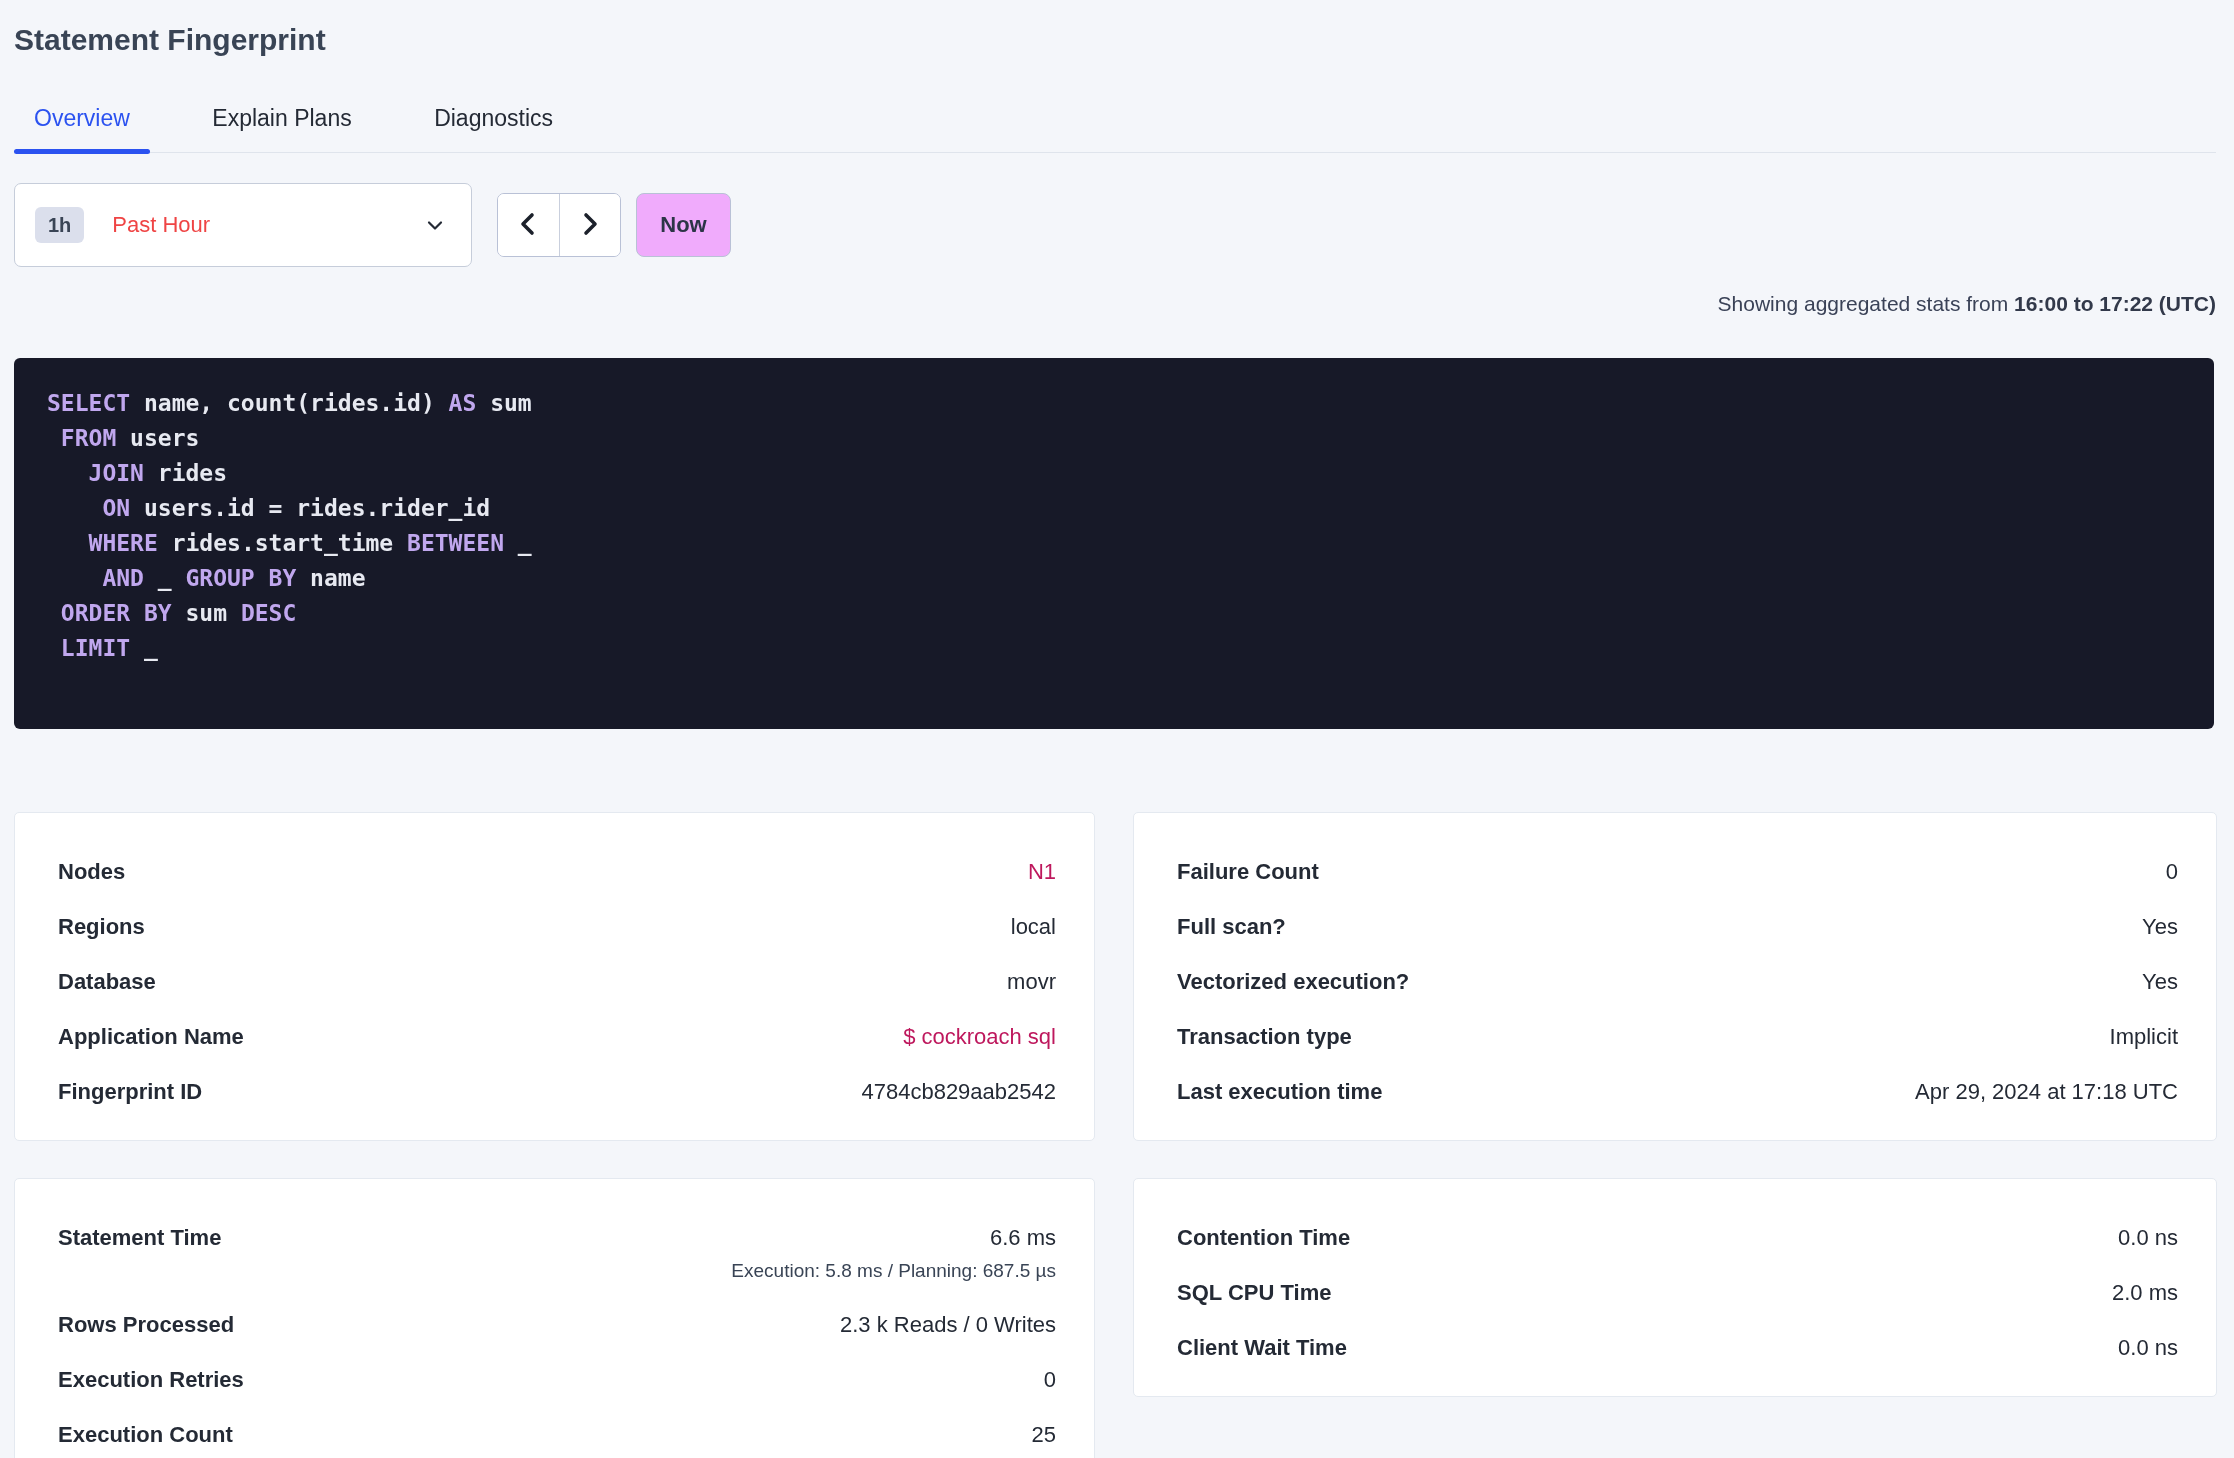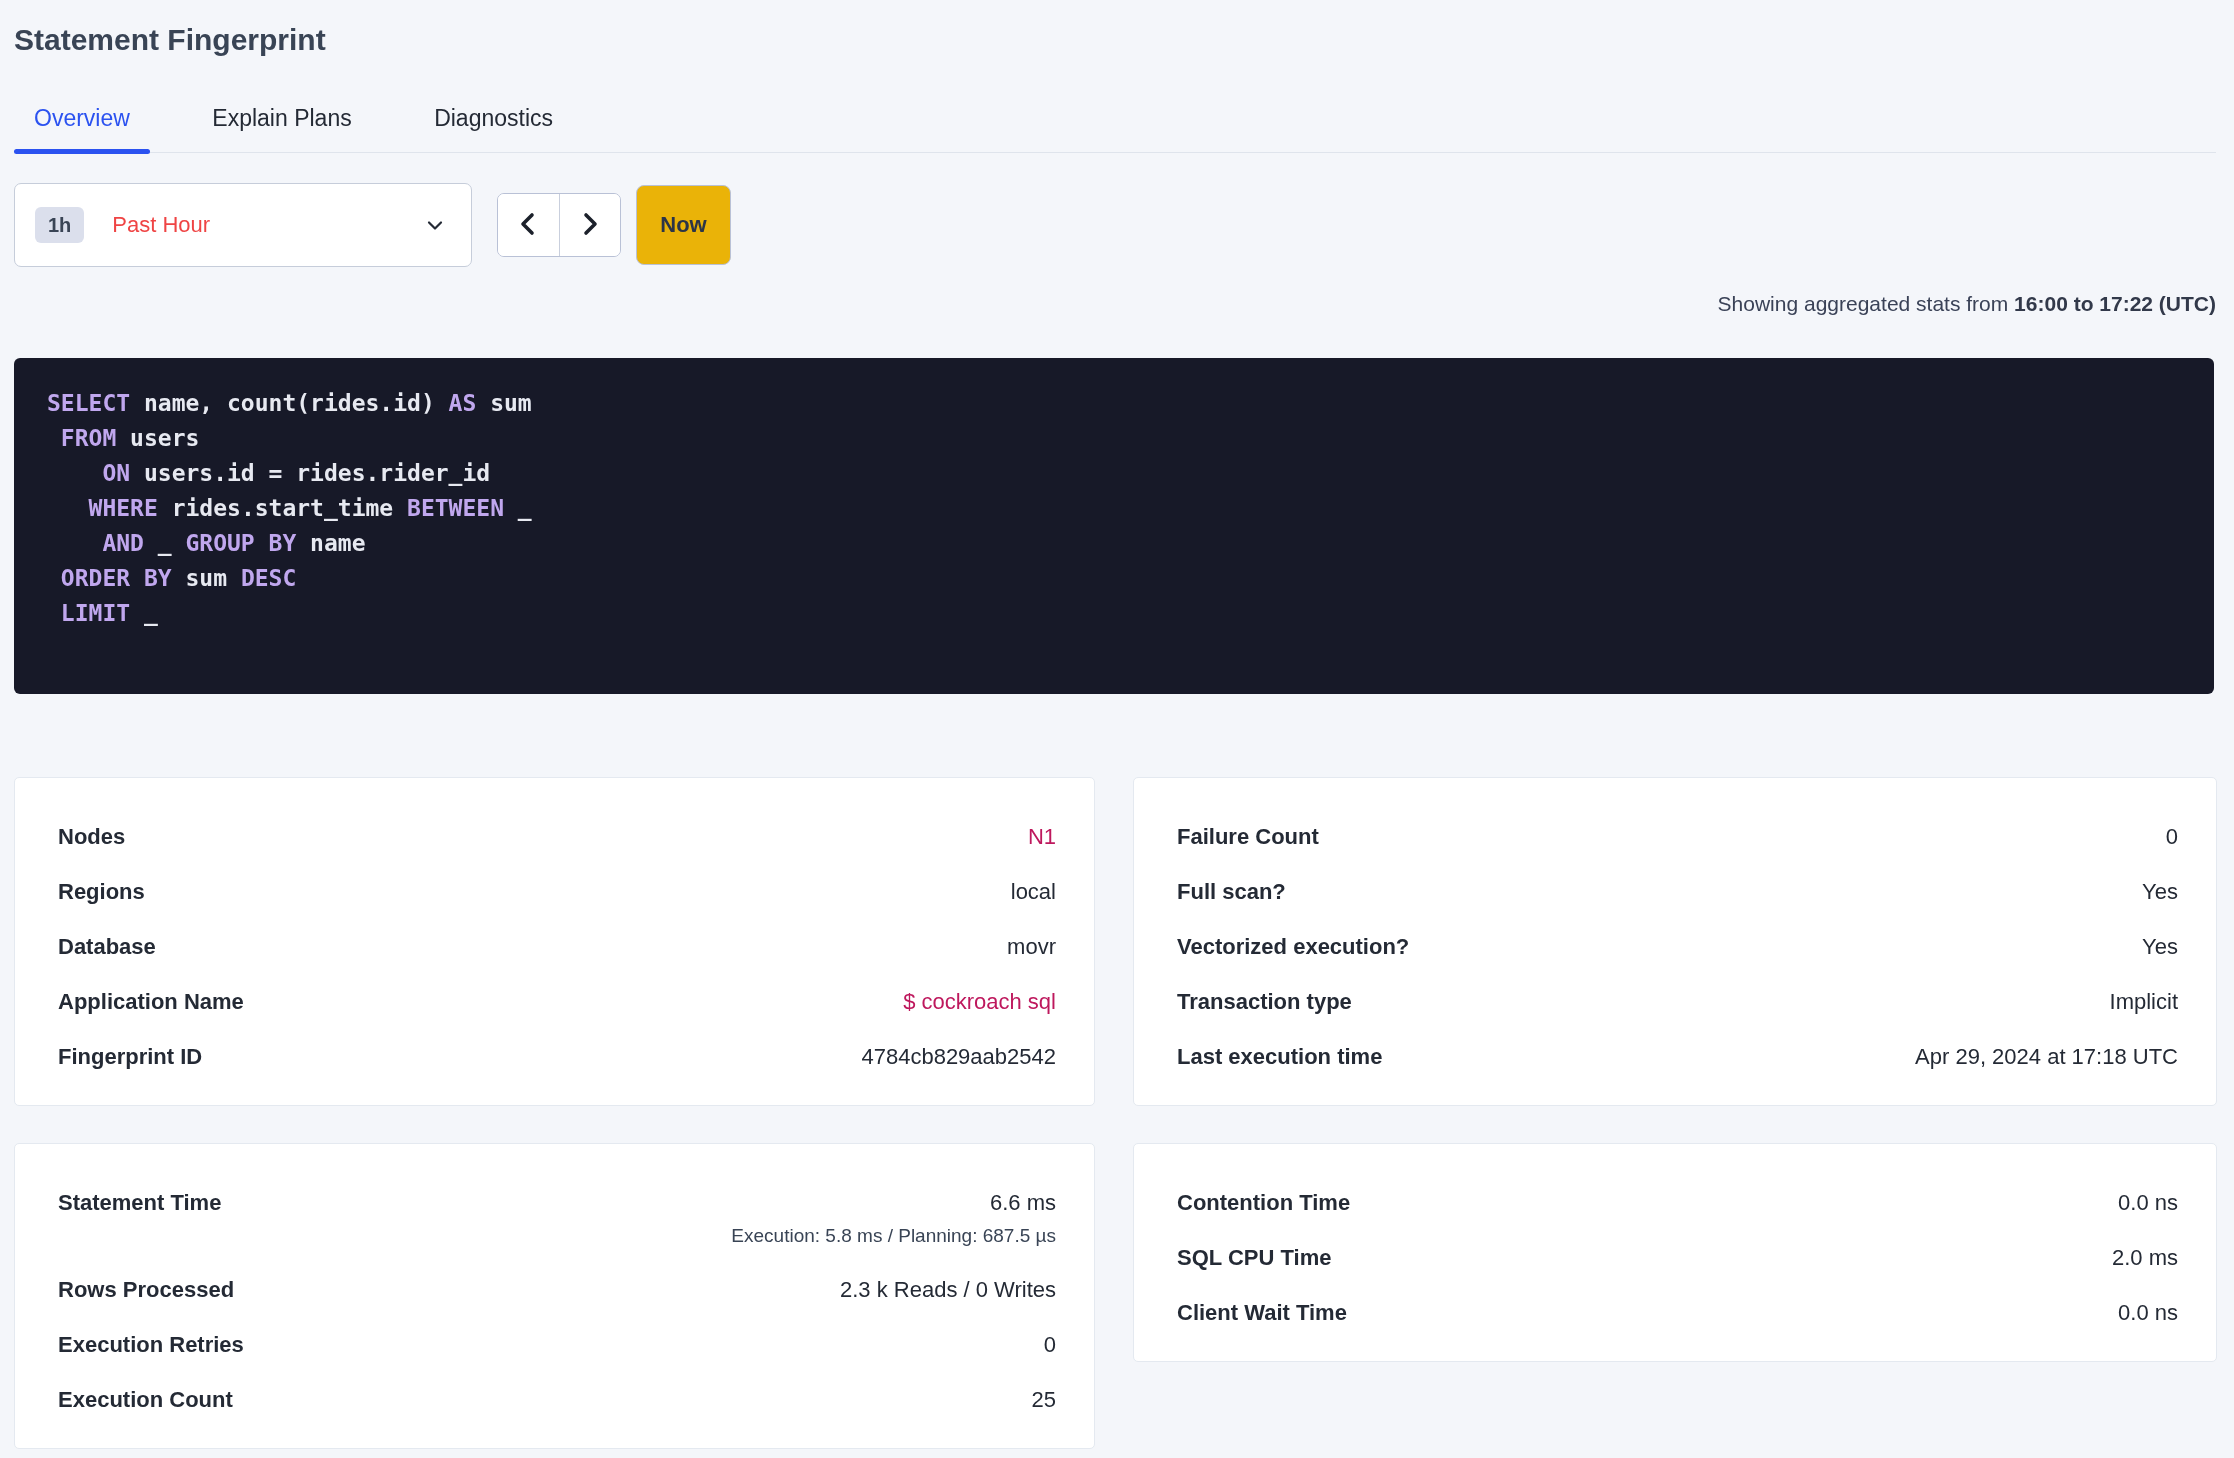--- a/index.html
+++ b/index.html
@@ -57,22 +57,22 @@
     background: #fff; border: 1px solid #b9c1d6; border-radius: 7px;
     display: flex; overflow: hidden;
   }
   .arrow-btn {
     flex: 1; display: flex; align-items: center; justify-content: center;
     background: #fff; border: none; cursor: pointer; padding: 0;
   }
   .arrow-btn + .arrow-btn { border-left: 1px solid #c9cfdd; }
 
   .now-btn {
-    margin-left: 15px; width: 95px; height: 80px;
-    background: #eab308; border: 1px solid #b9c1d6; border-radius: 8px;
+    margin-left: 15px; width: 95px; height: 64px;
+    background: #f0abfc; border: 1px solid #b9c1d6; border-radius: 8px;
     font-family: "Liberation Sans", sans-serif;
     font-size: 22px; font-weight: 700; color: #2c3547;
     cursor: pointer;
   }
 
   
   .summary { margin-top: 24px; font-size: 21px; color: #3a4257; line-height: 26px; text-align: right; }
   .summary b { font-weight: 700; color: #32394a; }
 
   
@@ -149,20 +149,21 @@
     </div>
 
     <button class="now-btn">Now</button>
   </div>
 
   <div class="summary"><span>Showing aggregated stats from </span><b>16:00 to 17:22 (UTC)</b></div>
 
   <div class="sql-box">
       <div class="sql-line"><span class="kw">SELECT</span><span class="pl"> name, count(rides.id) </span><span class="kw">AS</span><span class="pl"> sum</span></div>
       <div class="sql-line"><span class="pl"> </span><span class="kw">FROM</span><span class="pl"> users</span></div>
+      <div class="sql-line"><span class="pl">   </span><span class="kw">JOIN</span><span class="pl"> rides</span></div>
       <div class="sql-line"><span class="pl">    </span><span class="kw">ON</span><span class="pl"> users.id = rides.rider_id</span></div>
       <div class="sql-line"><span class="pl">   </span><span class="kw">WHERE</span><span class="pl"> rides.start_time </span><span class="kw">BETWEEN</span><span class="pl"> _</span></div>
       <div class="sql-line"><span class="pl">    </span><span class="kw">AND</span><span class="pl"> _ </span><span class="kw">GROUP BY</span><span class="pl"> name</span></div>
       <div class="sql-line"><span class="pl"> </span><span class="kw">ORDER BY</span><span class="pl"> sum </span><span class="kw">DESC</span></div>
       <div class="sql-line"><span class="pl"> </span><span class="kw">LIMIT</span><span class="pl"> _</span></div>
     </div>
 
   <div class="grid">
     <div class="panel">
         <div class="panel-row">

